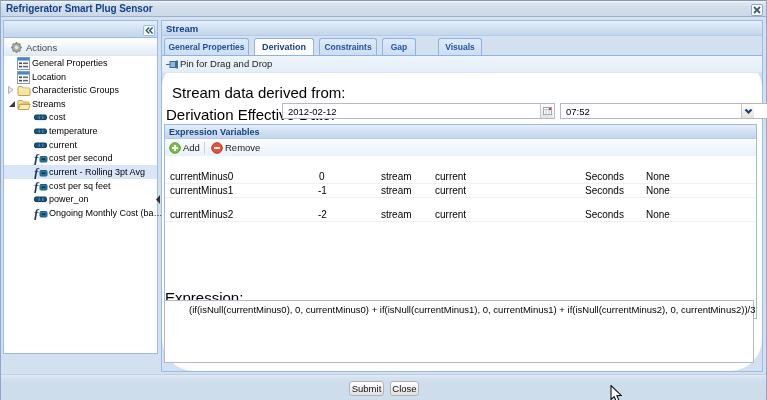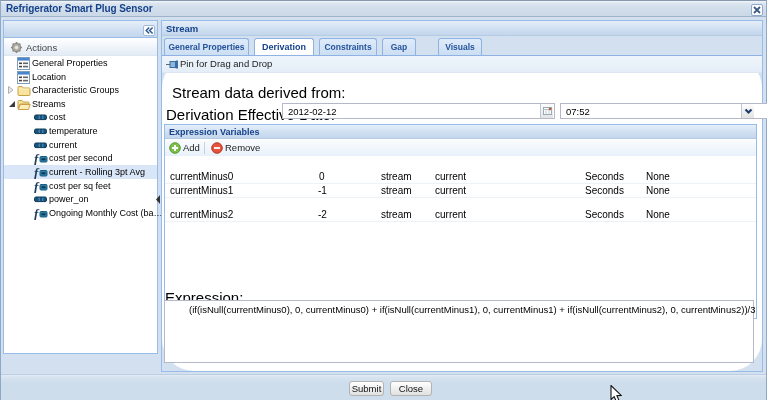--- a/index.html
+++ b/index.html
@@ -308,18 +308,18 @@
       </div>
     </div>
   </div>
 
   <svg class="abs" style="left:155px;top:194px" width="5" height="9">
       <path d="M4 0 L0 4.5 L4 9 Z" fill="#333"></path>
     </svg>
 
   <div id="footer"></div>
   <div class="btn" style="left:348px;width:35px;">Submit</div>
-  <div class="btn" style="left:389px;width:42px;">Close</div>
+  <div class="btn" style="left:389px;width:29px;">Close</div>
 
   <svg class="abs" style="left:606px;top:384px" width="15" height="16" viewBox="0 0 15 16">
     <path d="M4 0.5 L4 14.5 L7.2 11.6 L9.3 16.5 L12 15.4 L9.9 10.7 L14.2 10.4 Z" fill="#fff" stroke="#111" stroke-width="1.1"></path>
   </svg>
 </div>
 
 </body></html>

